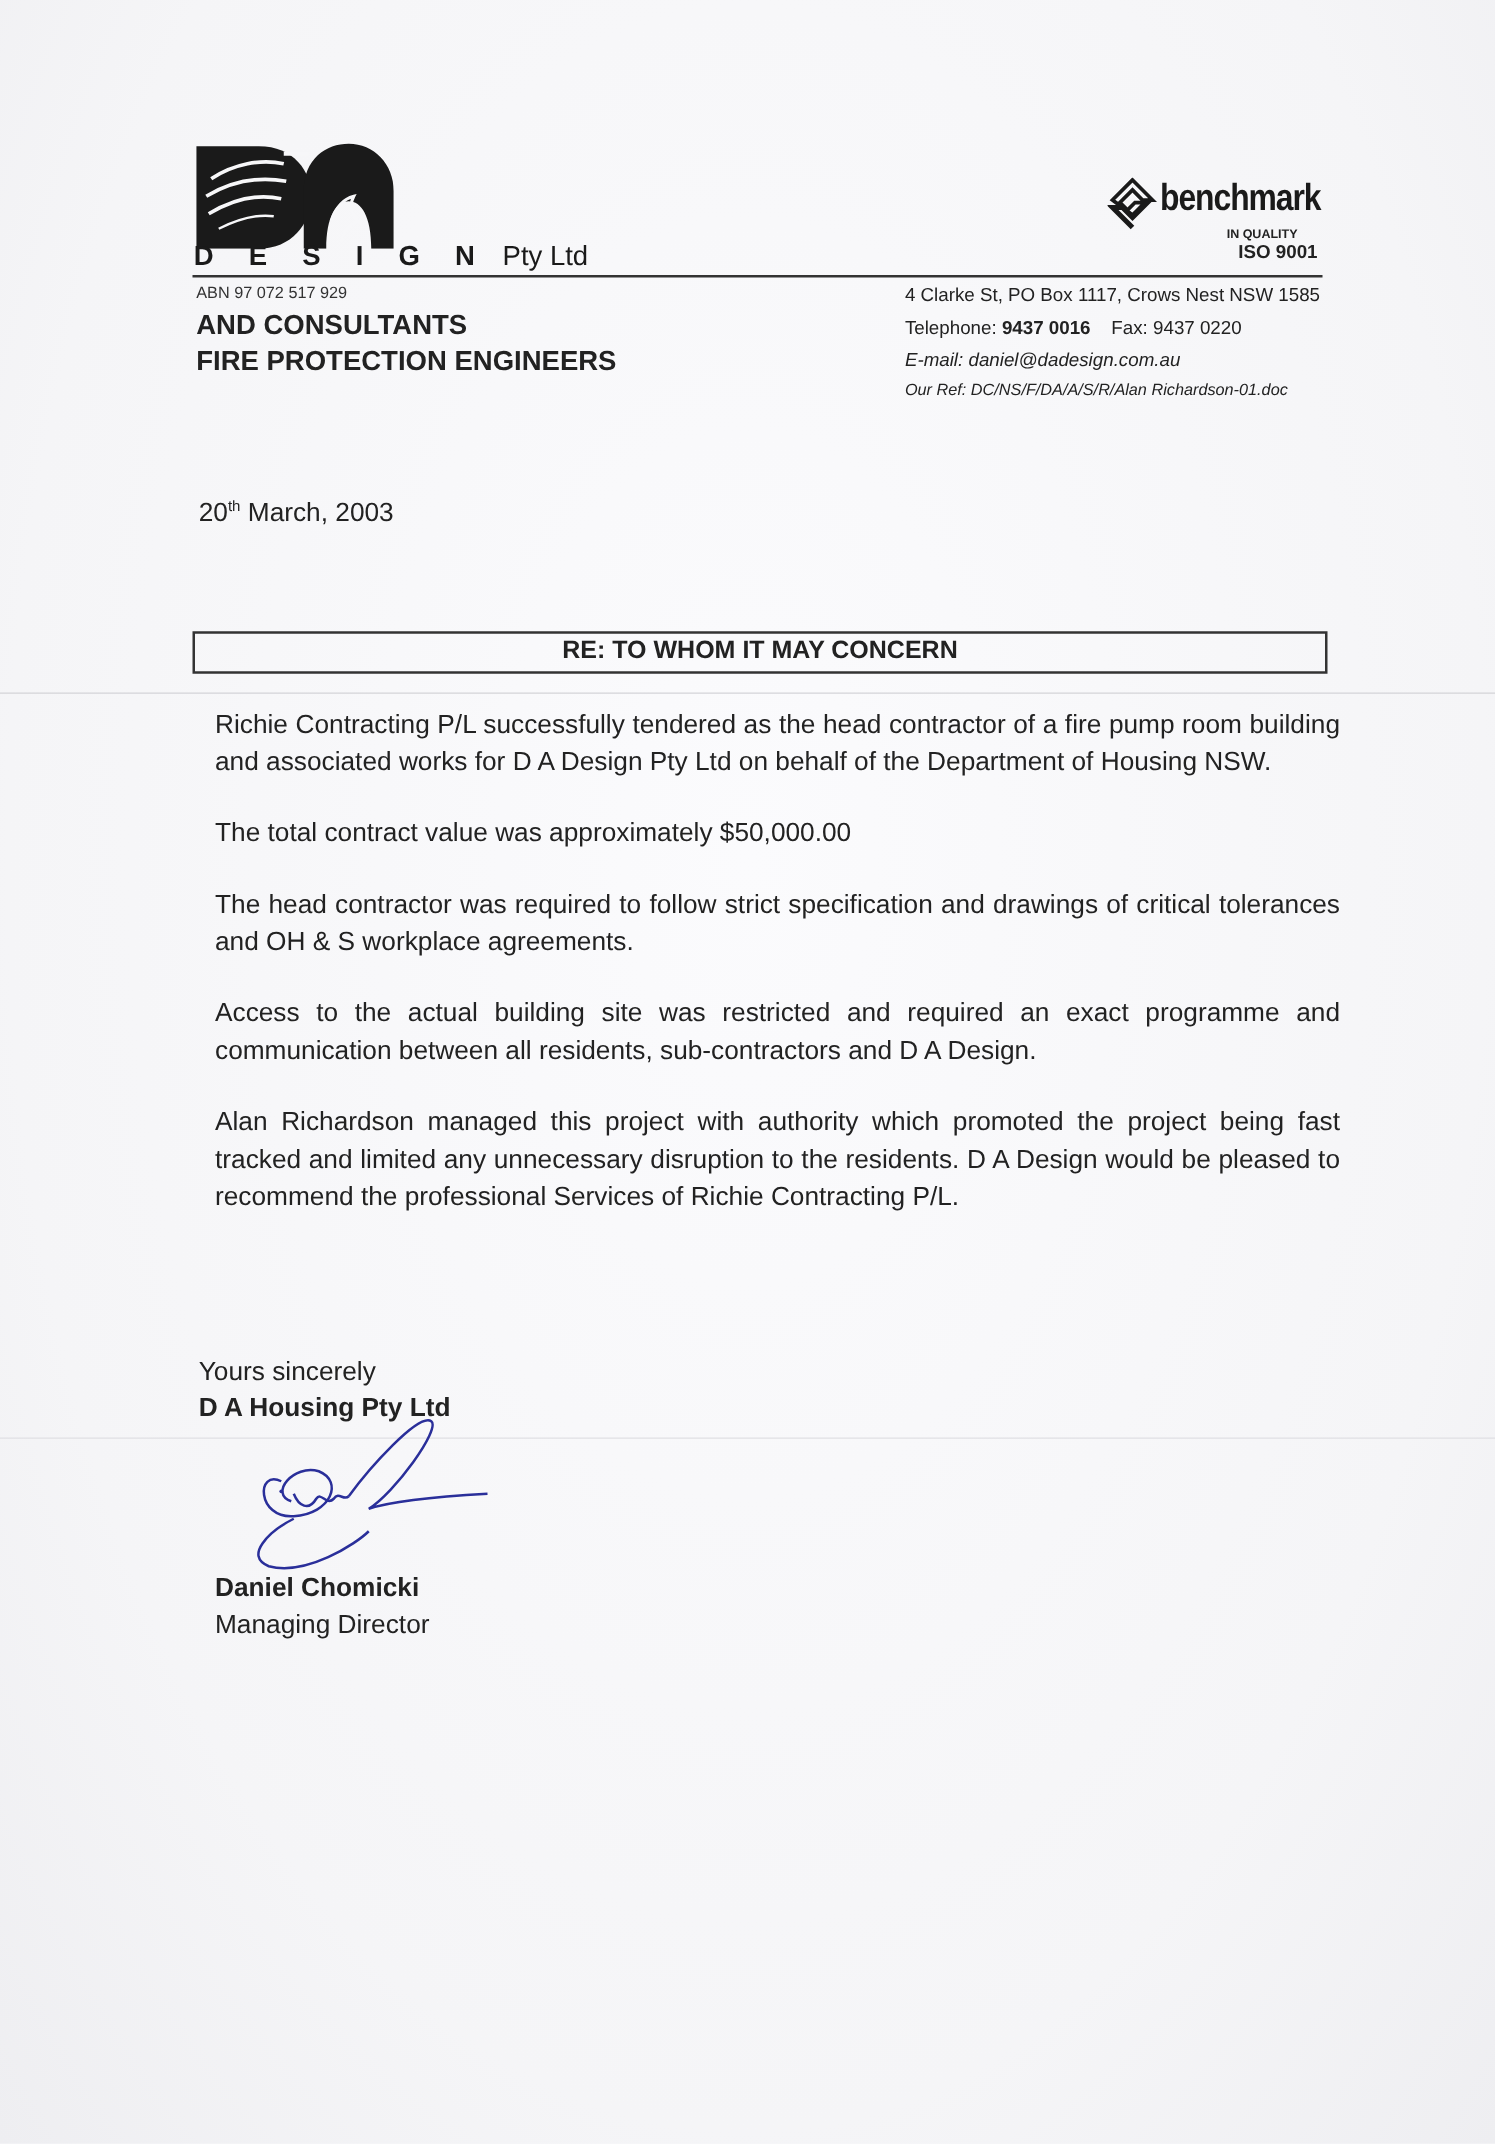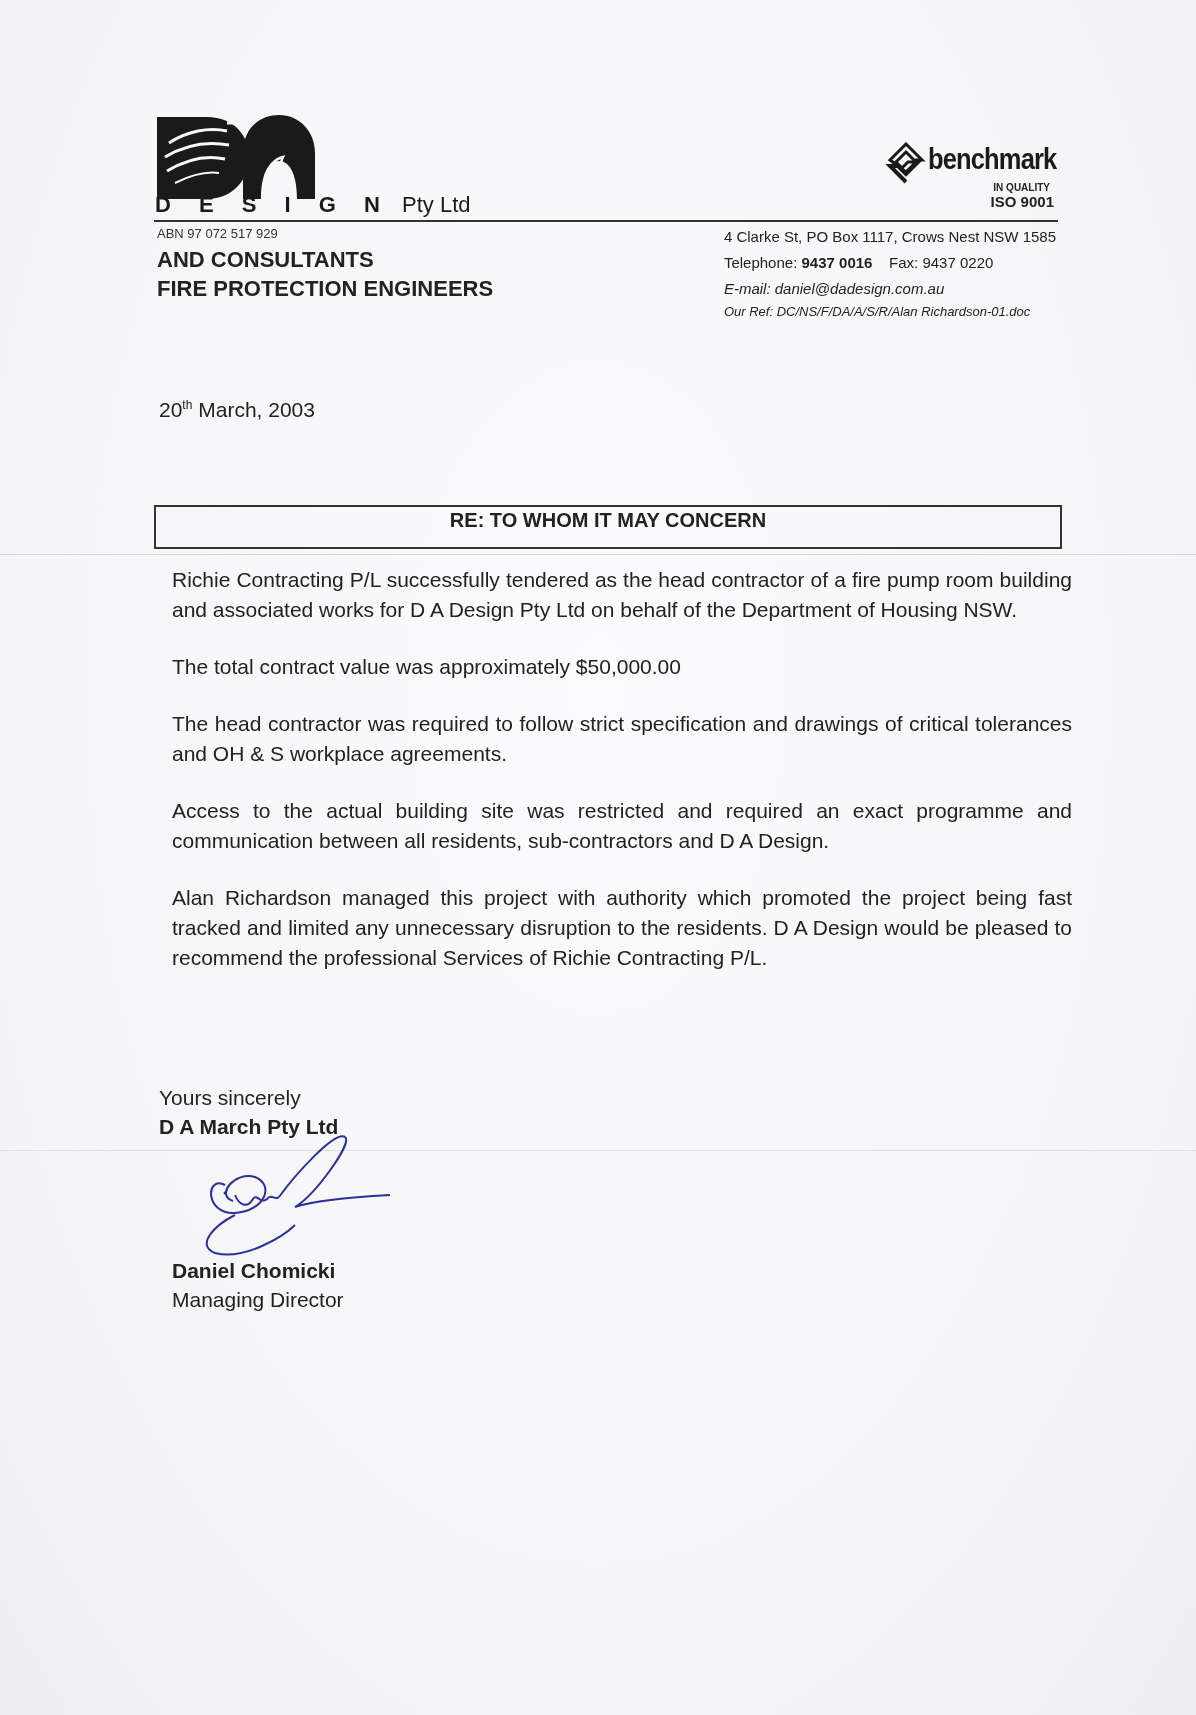--- a/index.html
+++ b/index.html
@@ -12,27 +12,27 @@
     background: radial-gradient(ellipse at 50% 40%, #fbfbfd 0%, #f5f5f7 70%, #eeeef1 100%); }
   .abs { position:absolute; }
   .logo-da { left:157px; top:113px; width:158px; height:86px; }
   .logo-design { left:155px; top:192px; font-weight:bold; font-size:22px; letter-spacing:11px; color:#1a1a1a; }
   .logo-pty { font-weight:normal; letter-spacing:0; font-size:22px; margin-left:-6px; }
   .rule { left:154px; top:220px; width:904px; height:2px; background:#333; }
   .abn { left:157px; top:226px; font-size:13px; color:#333; }
   .tag { left:157px; top:245px; font-size:22px; font-weight:bold; line-height:29px; color:#222; }
   .bench { left:886px; top:142px; width:172px; height:70px; }
   .bench-word { position:absolute; left:42px; top:0; font-family:"Liberation Sans Narrow","Liberation Sans",sans-serif; font-weight:bold; font-size:30px; letter-spacing:-1px; transform:scaleX(.85); transform-origin:left; color:#1a1a1a; }
-  .bench-q { position:absolute; right:8px; top:40px; font-size:10px; font-weight:bold; color:#222; }
+  .bench-q { position:absolute; right:20px; top:40px; font-size:10px; font-weight:bold; color:#222; }
   .bench-iso { position:absolute; right:4px; top:51px; font-size:15px; font-weight:bold; color:#222; }
   .addr { right:140px; top:224px; font-size:15px; line-height:26px; color:#222; }
   .addr .ref { font-size:13px; line-height:20px;font-style:italic; }
   .date { left:159px; top:366px; font-size:21px; color:#222;margin-top:32px; }
   .date sup { font-size:12px; }
-  .re-box { left:154px; top:505px; width:908px; height:44px; border:2px solid #333; box-sizing:border-box; text-align:center; font-weight:bold; font-size:20px; line-height:26px; color:#222; }
+  .re-box { left:154px; top:505px; width:908px; height:34px; border:2px solid #333; box-sizing:border-box; text-align:center; font-weight:bold; font-size:20px; line-height:26px; color:#222; }
   .fold { left:0; top:554px; width:1196px; height:1px; background:#d4d4d8; }
   .fold2 { left:0; top:1150px; width:1196px; height:1px; background:#e0e0e4; }
   .body { left:172px; top:565px; width:900px; font-size:21px; line-height:30px; color:#222; text-align:justify; }
   .body p { margin:0 0 27px 0; }
   .closing { left:159px; top:1083px; font-size:21px; line-height:29px; color:#222; }
   .closing b { font-weight:bold; }
   .sig { left:195px; top:1135px; width:200px; height:130px; }
   .signer { left:172px; top:1256px; font-size:21px; line-height:29px; color:#222; }
 </style>
 </head>
@@ -96,21 +96,21 @@
   <div class="abs body">
     <p>Richie Contracting P/L successfully tendered as the head contractor of a fire pump room building and associated works for D A Design Pty Ltd on behalf of the Department of Housing NSW.</p>
     <p>The total contract value was approximately $50,000.00</p>
     <p>The head contractor was required to follow strict specification and drawings of critical tolerances and OH &amp; S workplace agreements.</p>
     <p>Access to the actual building site was restricted and required an exact programme and communication between all residents, sub-contractors and D A Design.</p>
     <p>Alan Richardson managed this project with authority which promoted the project being fast tracked and limited any unnecessary disruption to the residents. D A Design would be pleased to recommend the professional Services of Richie Contracting P/L.</p>
   </div>
 
   <div class="abs closing">
     <div>Yours sincerely</div>
-    <div><b>D A March Pty Ltd</b></div>
+    <div><b>D A Housing Pty Ltd</b></div>
   </div>
 
   <svg class="abs sig" viewBox="0 0 200 130">
     <path d="M30 50 C10 40 10 80 40 78 C70 76 80 50 60 42 C40 36 20 60 38 66" fill="none" stroke="#2a2f9a" stroke-width="2"></path>
     <path d="M40 60 C44 70 52 74 58 64 C62 58 66 70 72 64 C76 58 80 66 84 62" fill="none" stroke="#2a2f9a" stroke-width="2"></path>
     <path d="M84 62 C100 40 140 -5 150 2 C158 8 120 60 100 72 C118 66 160 62 195 60" fill="none" stroke="#2a2f9a" stroke-width="2"></path>
     <path d="M40 80 C20 90 0 110 20 118 C50 126 90 100 100 90" fill="none" stroke="#2a2f9a" stroke-width="2"></path>
     <circle cx="30" cy="58" r="1.5" fill="#2a2f9a"></circle>
   </svg>
 

